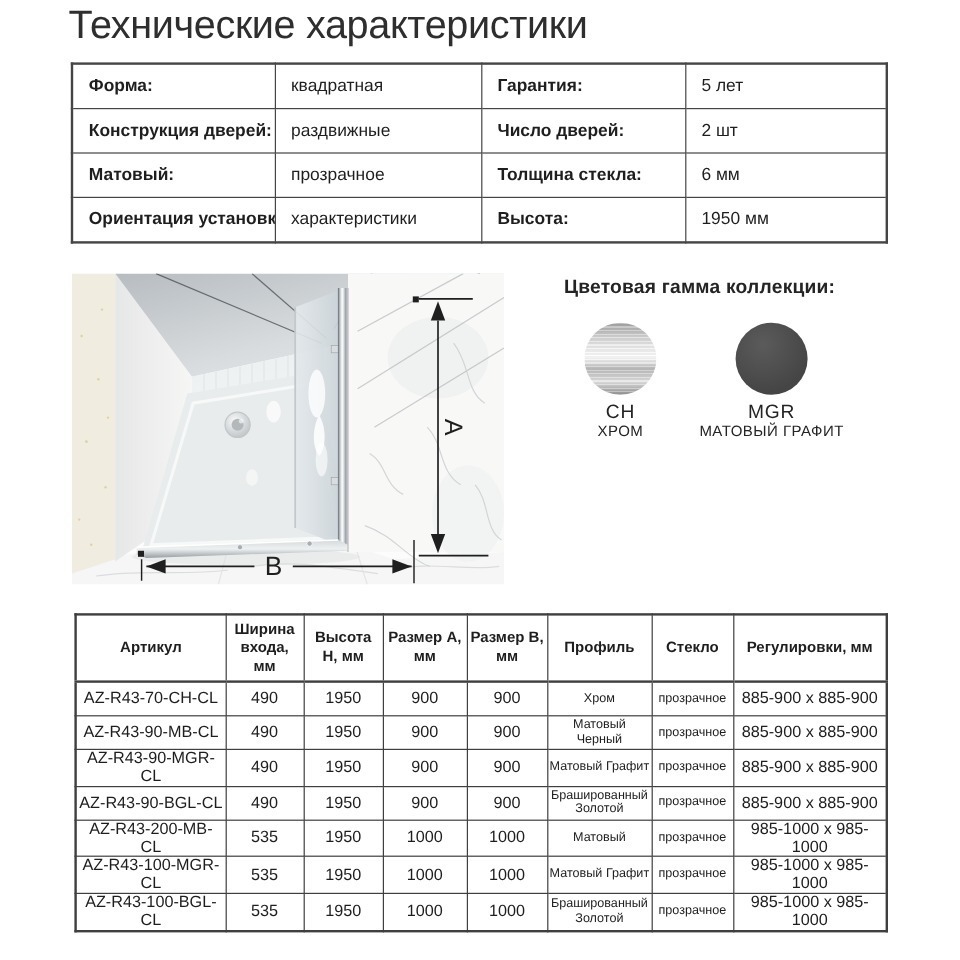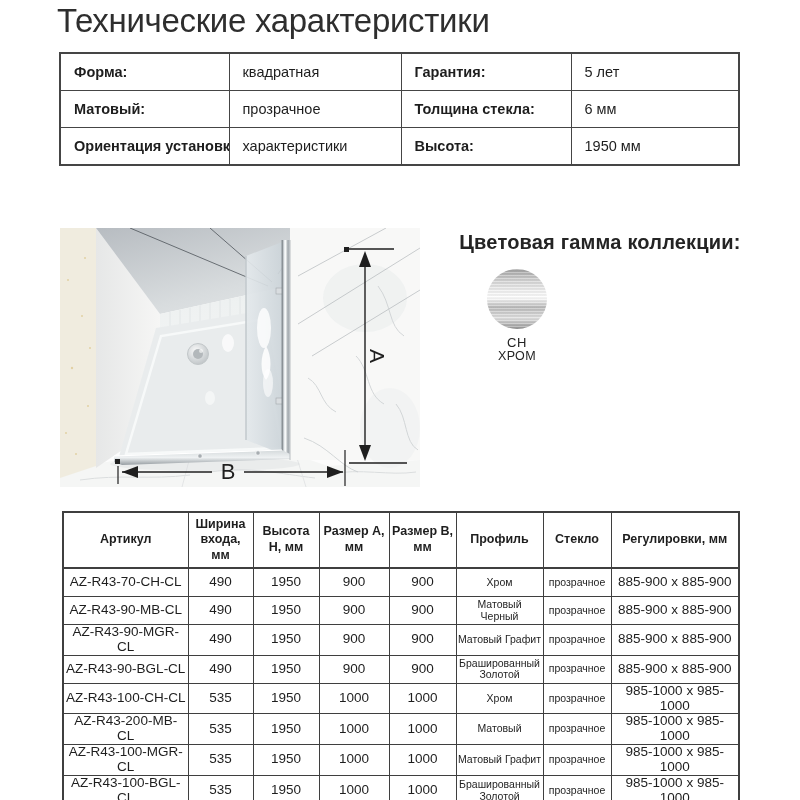--- a/index.html
+++ b/index.html
@@ -12,35 +12,35 @@
   .spec-wrap{position:absolute;left:59px;top:52px;}
   table.spec{border-collapse:collapse;table-layout:fixed;width:679px;border:2px solid #454545;}
   table.spec td{border:1px solid #454545;height:36px;padding:0 6px 0 13px;font-size:14.5px;
                 vertical-align:middle;overflow:hidden;white-space:nowrap;}
   table.spec td.label{font-weight:700;}
   
   .diagram{position:absolute;left:60px;top:228px;width:360px;height:259px;}
   .diagram svg{display:block;}
   .dim-label{font-family:"Liberation Sans",sans-serif;fill:#1f1f1f;}
   
-  .palette-title{position:absolute;left:445px;top:231px;width:310px;margin:0;text-align:center;
-                 font-size:20px;font-weight:700;color:#242424;letter-spacing:0.2px;}
+  .palette-title{position:absolute;left:428px;top:231px;width:310px;margin:0;text-align:center;
+                 font-size:16px;font-weight:700;color:#242424;letter-spacing:0.2px;}
   .swatch-grid{position:absolute;left:454px;top:269px;display:grid;
                grid-template-columns:126px 126px;row-gap:9px;}
   .swatch{text-align:center;}
   .swatch-circle{width:60px;height:60px;border-radius:50%;margin:0 auto;}
   .sw-chrome{background:
       repeating-linear-gradient(180deg,rgba(255,255,255,.28) 0 1px,rgba(0,0,0,.05) 1px 3px),
       linear-gradient(180deg,#a3a3a3 0%,#d7d7d7 20%,#f4f4f4 38%,#ffffff 48%,#bdbdbd 64%,#e3e3e3 82%,#969696 100%);}
   .sw-black{background:radial-gradient(circle at 38% 30%,#2a2a2a,#161616 72%);}
   .sw-gold{background:
       repeating-linear-gradient(180deg,rgba(255,255,255,.22) 0 1px,rgba(0,0,0,.04) 1px 3px),
       linear-gradient(180deg,#c9a94f 0%,#e6d184 24%,#f1e2a2 44%,#d8bd65 70%,#e4cf82 88%,#c5a94f 100%);}
   .sw-graphite{background:radial-gradient(circle at 38% 30%,#5b5b5b,#454545 72%);}
-  .swatch-code{margin-top:6px;font-size:13px;letter-spacing:0.6px;color:#242424;}
+  .swatch-code{margin-top:6px;font-size:16px;letter-spacing:0.6px;color:#242424;}
   .swatch-name{margin:0 auto;width:126px;font-size:12.5px;line-height:13.5px;
                letter-spacing:0.4px;color:#242424;}
   
   .products-wrap{position:absolute;left:62px;top:511px;}
   table.products{border-collapse:collapse;table-layout:fixed;width:676px;border:2px solid #3f3f3f;}
   table.products th{border:1px solid #3f3f3f;border-bottom:2px solid #3f3f3f;height:54px;
                     font-size:12.5px;font-weight:700;text-align:center;vertical-align:middle;
                     line-height:1.25;padding:0 2px;}
   table.products td{border:1px solid #3f3f3f;height:27px;font-size:13.5px;text-align:center;
                     vertical-align:middle;padding:0 2px;line-height:1.1;overflow:hidden;}
@@ -60,20 +60,26 @@
           <col style="width:172px">
           <col style="width:170px">
           <col style="width:168px">
         </colgroup>
       <tbody id="spec-tbody">
           <tr>
             <td class="label">Форма:</td>
             <td class="value">квадратная</td>
             <td class="label">Гарантия:</td>
             <td class="value">5 лет</td>
+          </tr>
+          <tr>
+            <td class="label">Конструкция дверей:</td>
+            <td class="value">раздвижные</td>
+            <td class="label">Число дверей:</td>
+            <td class="value">2 шт</td>
           </tr>
           <tr>
             <td class="label">Матовый:</td>
             <td class="value">прозрачное</td>
             <td class="label">Толщина стекла:</td>
             <td class="value">6 мм</td>
           </tr>
           <tr>
             <td class="label">Ориентация установки:</td>
             <td class="value">характеристики</td>
@@ -241,20 +247,25 @@
       </g>
     </svg>
   </div>
 
   <h2 class="palette-title">Цветовая гамма коллекции:</h2>
   <div class="swatch-grid" id="swatch-grid">
       <div class="swatch">
         <div class="swatch-circle sw-chrome"></div>
         <div class="swatch-code">CH</div>
         <div class="swatch-name">ХРОМ</div>
+      </div>
+      <div class="swatch">
+        <div class="swatch-circle sw-graphite"></div>
+        <div class="swatch-code">MGR</div>
+        <div class="swatch-name">МАТОВЫЙ ГРАФИТ</div>
       </div>
     </div>
 
   <div class="products-wrap">
     <table class="products">
       <colgroup>
         <col style="width:125px">
           <col style="width:65px">
           <col style="width:66px">
           <col style="width:70px">
@@ -310,30 +321,20 @@
             <td>AZ-R43-90-BGL-CL</td>
             <td>490</td>
             <td>1950</td>
             <td>900</td>
             <td>900</td>
             <td class="small">Брашированный Золотой</td>
             <td class="small">прозрачное</td>
             <td>885-900 x 885-900</td>
           </tr>
           <tr>
-            <td>AZ-R43-100-CH-CL</td>
-            <td>535</td>
-            <td>1950</td>
-            <td>1000</td>
-            <td>1000</td>
-            <td class="small">Хром</td>
-            <td class="small">прозрачное</td>
-            <td>985-1000 x 985-1000</td>
-          </tr>
-          <tr>
             <td>AZ-R43-200-MB-CL</td>
             <td>535</td>
             <td>1950</td>
             <td>1000</td>
             <td>1000</td>
             <td class="small">Матовый</td>
             <td class="small">прозрачное</td>
             <td>985-1000 x 985-1000</td>
           </tr>
           <tr>

